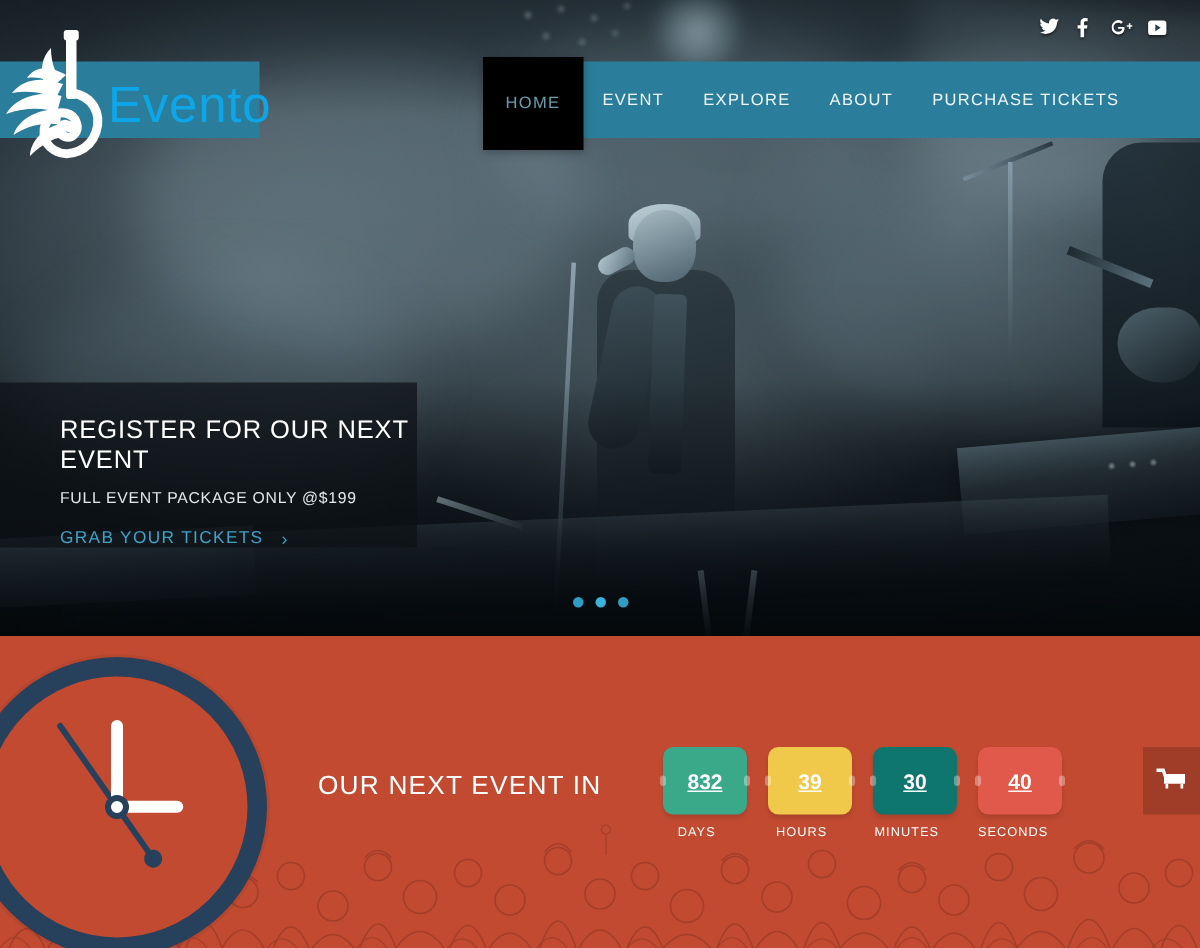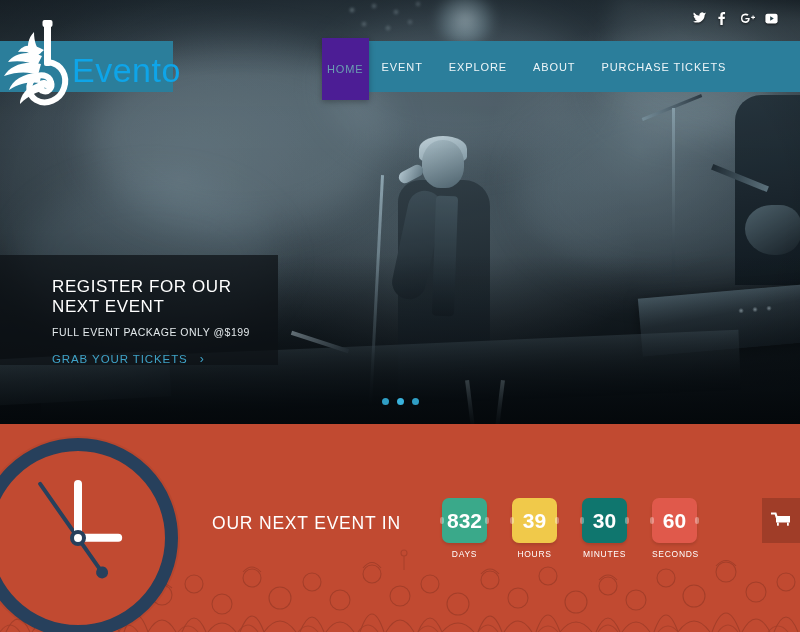--- a/index.html
+++ b/index.html
@@ -211,31 +211,31 @@
     position:absolute; left:322px; top:41px; width:478px; height:51px;
     background:#2b7e9b; z-index:30; display:flex; align-items:stretch;
   }
   .nav-item {
     display:flex; align-items:center; padding:0 13px;
     color:#eef6f9; font-size:11px; letter-spacing:0.9px;
     text-transform:uppercase; cursor:pointer; white-space:nowrap;
     font-family:"Liberation Sans", sans-serif;
   }
   .nav-item.active {
-    background:#4c1d95; color:#6a9fb2;
-    margin-top:-3px; margin-bottom:-8px; padding:0 5px;
+    background:#000000; color:#6a9fb2;
+    margin-top:-3px; margin-bottom:-8px; padding:0 15px;
     align-items:center; justify-content:center;
     box-shadow:0 2px 6px rgba(0,0,0,.28);
   }
 
   
   .caption {
     position:absolute; left:0; top:255px; width:278px; height:110px;
     background:rgba(12,17,21,0.72); z-index:20;
-    padding:22px 0 0 52px;
+    padding:22px 0 0 40px;
   }
   .cap-title {
     color:#ffffff; font-size:17px; letter-spacing:0.6px;
     text-transform:uppercase; font-weight:400; margin-bottom:9px;
     font-family:"Liberation Sans", sans-serif;
   }
   .cap-sub {
     color:#e2e8eb; font-size:10.5px; letter-spacing:0.5px;
     text-transform:uppercase; margin-bottom:11px;
   }
@@ -299,25 +299,26 @@
     position:absolute; left:212px; top:513px; z-index:6;
     color:#ffffff; font-size:17.5px; letter-spacing:0.8px;
     text-transform:uppercase; font-weight:400;
   }
 
   .counters {
     position:absolute; left:442px; top:498px; display:flex; gap:25px; z-index:6;
   }
   .ctr { width:45px; text-align:center; position:relative; }
   .ctr-box {
-    width:45px; height:45px; border-radius:7px;
+    width:56px; height:45px; border-radius:7px;
     display:flex; align-items:center; justify-content:center;
-    color:#ffffff; font-size:21px; font-weight:bold;
+    color:#ffffff; font-size:14px; font-weight:bold;
     box-shadow:0 2px 3px rgba(0,0,0,0.12);
     position:relative;
+    text-decoration:underline;
   }
   .ctr-box::before, .ctr-box::after {
     content:""; position:absolute; top:19px; width:4px; height:7px;
     background:rgba(255,255,255,0.35); border-radius:2px;
   }
   .ctr-box::before { left:-2px; }
   .ctr-box::after { right:-2px; }
   .ctr-lbl {
     margin-top:6px; color:#ffffff; font-size:8.5px;
     letter-spacing:0.7px; text-transform:uppercase;
@@ -548,21 +549,21 @@
   </div>
   <div class="ctr">
     <div class="ctr-box" style="background:#f0c94a">39</div>
     <div class="ctr-lbl">HOURS</div>
   </div>
   <div class="ctr">
     <div class="ctr-box" style="background:#0f766e">30</div>
     <div class="ctr-lbl">MINUTES</div>
   </div>
   <div class="ctr">
-    <div class="ctr-box" style="background:#e0594b">60</div>
+    <div class="ctr-box" style="background:#e0594b">40</div>
     <div class="ctr-lbl">SECONDS</div>
   </div>
 </div>
 
 <div class="cart-btn">
   <svg width="20" height="18" viewBox="0 0 20 18">
     <path d="M0.5 1.5 h4 l1 3" stroke="#fff" stroke-width="2.2" fill="none" stroke-linecap="square"></path>
     <rect x="5" y="4" width="14" height="6.5" fill="#fff"></rect>
     <rect x="6" y="10.5" width="1.8" height="3.2" fill="#fff"></rect>
     <rect x="16" y="10.5" width="1.8" height="3.2" fill="#fff"></rect>

